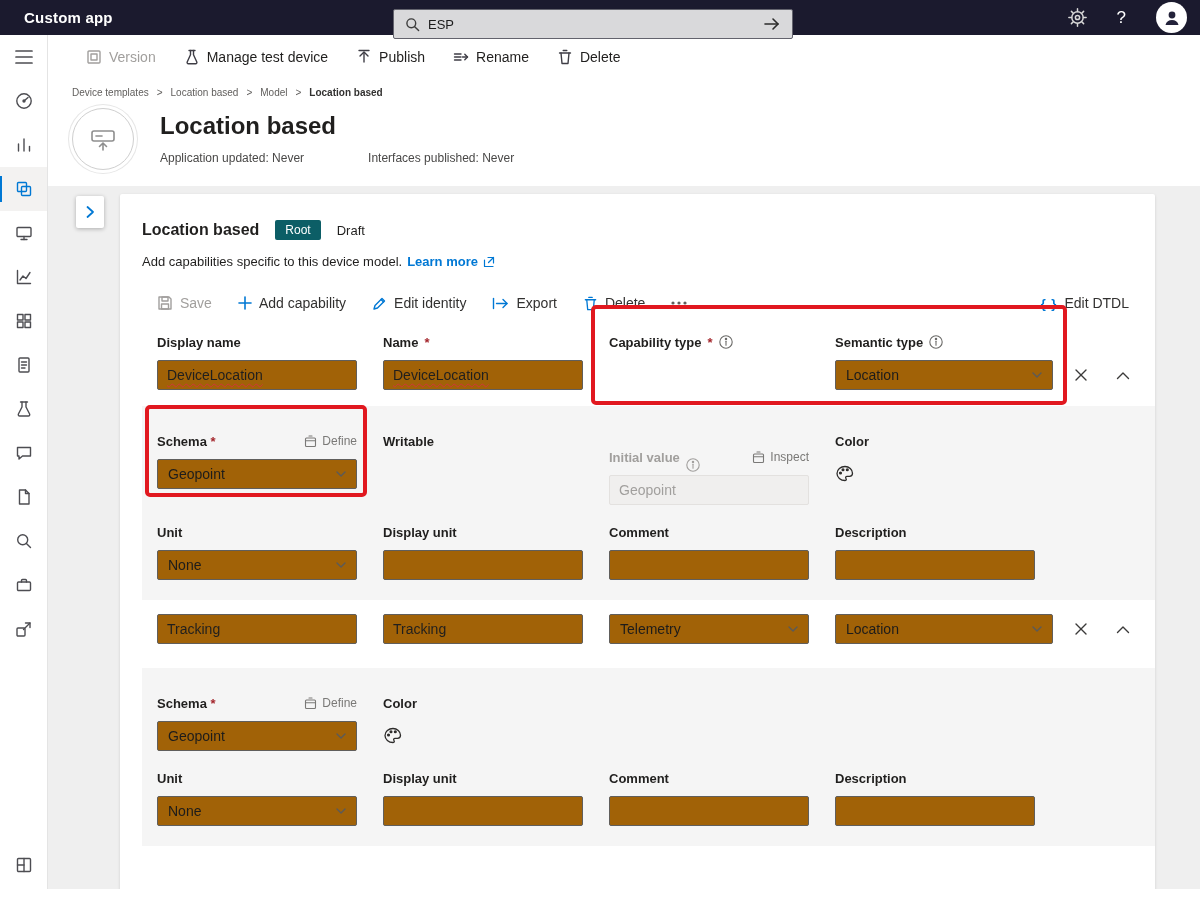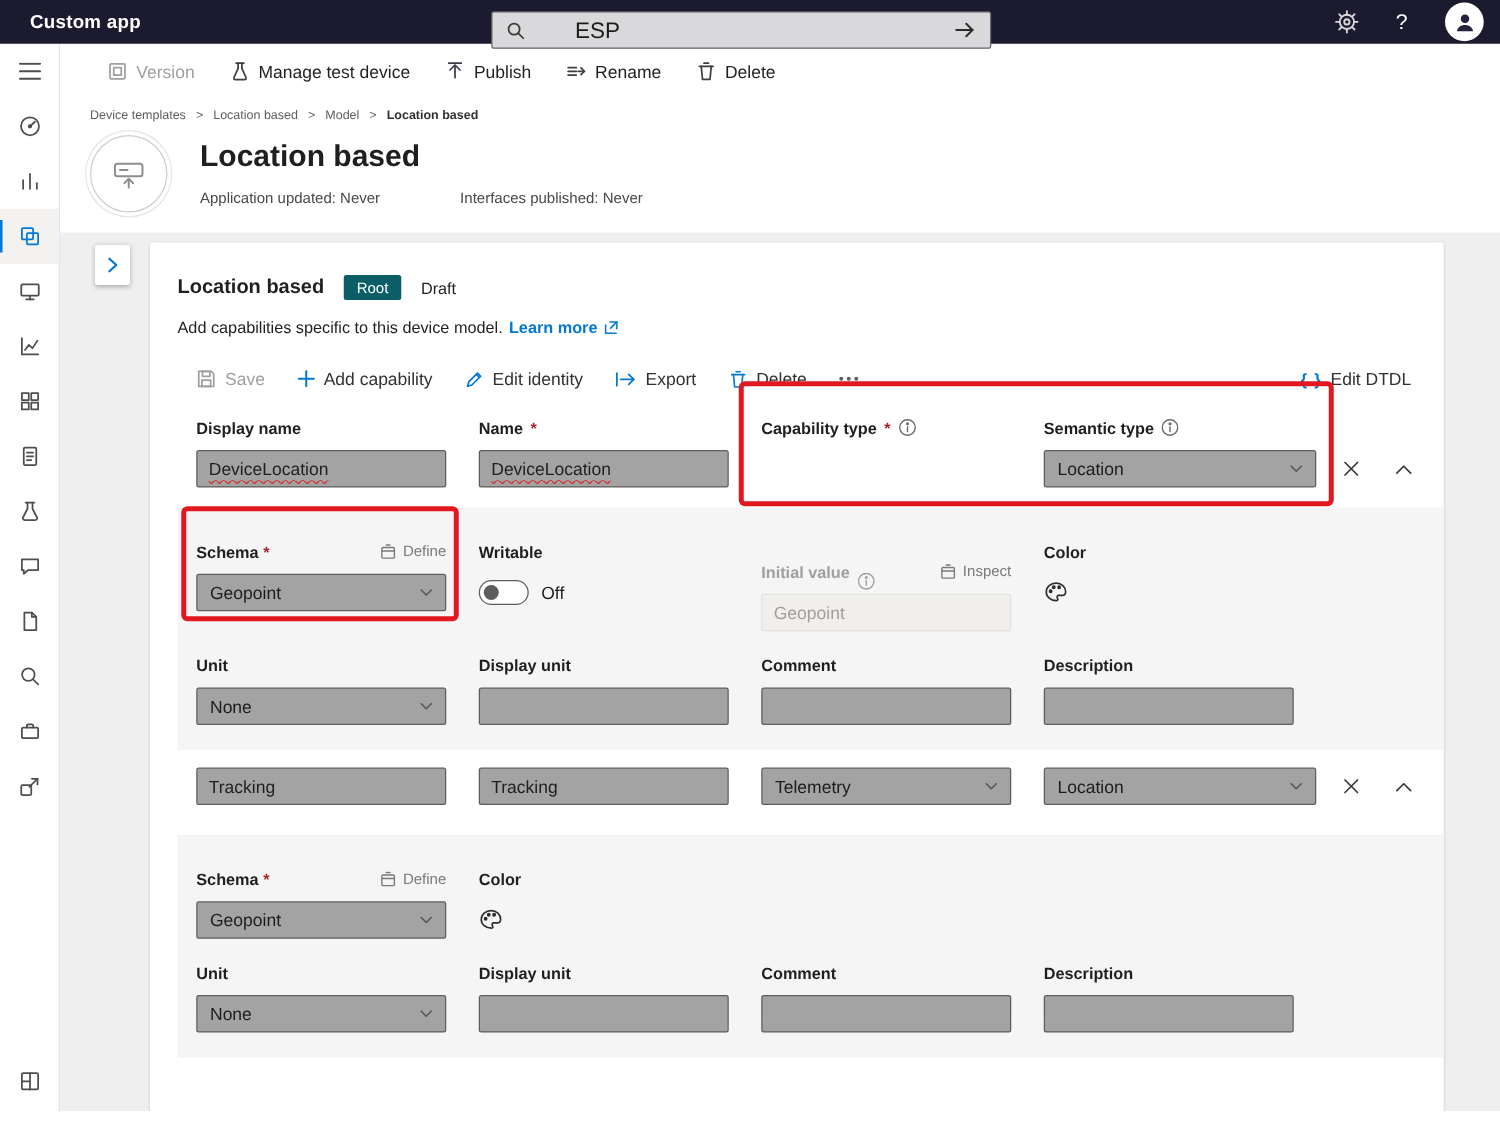--- a/index.html
+++ b/index.html
@@ -11,21 +11,21 @@
   body{width:1200px;height:902px;overflow:hidden;background:#fff;color:var(--text);
        font-family:"Liberation Sans","DejaVu Sans",sans-serif;font-size:14px;}
   svg{display:block;}
   .stroke{fill:none;stroke:currentColor;stroke-width:1.4;stroke-linecap:round;stroke-linejoin:round;}
 
   
   .topbar{height:35px;background:var(--topbar);display:flex;align-items:center;position:relative;}
   .app-title{color:#fff;font-weight:700;font-size:15px;padding-left:24px;letter-spacing:.2px;}
   .search{position:absolute;left:393px;top:9px;width:400px;height:30px;background:#d9d9db;
           border:1px solid #63636d;border-radius:2px;display:flex;align-items:center;gap:8px;padding:0 11px;cursor:text;}
-  .search-text{flex:1;font-size:18px;color:#1c1c1c;margin-left:32px;}
+  .search-text{flex:1;font-size:13px;color:#1c1c1c;}
   .topbar-right{margin-left:auto;display:flex;align-items:center;gap:30px;padding-right:13px;}
   .tb-ic{color:#d8d8d8;cursor:pointer;background:none;border:none;padding:0;}
   .help{color:#fff;font-size:17px;font-weight:400;cursor:pointer;}
   .avatar{width:31px;height:31px;border-radius:50%;background:#fff;display:flex;align-items:center;justify-content:center;cursor:pointer;border:none;padding:0;}
 
   
   .body{display:flex;height:854px;}
   .rail{width:48px;background:#fff;border-right:1px solid #e4e4e4;display:flex;flex-direction:column;}
   .rail-item{height:44px;display:flex;align-items:center;justify-content:center;color:#4d4d52;cursor:pointer;position:relative;background:none;border:none;padding:0;}
   .rail-item.active{color:var(--accent);background:#f3f2f1;}
@@ -67,21 +67,21 @@
   .mtb svg{color:var(--accent);}
   .mtb.disabled,.mtb.disabled svg{color:var(--disabled);cursor:default;}
   .mtb-right{margin-left:auto;}
   .braces{color:var(--accent);font-weight:700;font-size:13px;letter-spacing:1px;}
 
   
   .cap-header{margin:22px 0 0 15px;display:grid;grid-template-columns:226px 226px 226px 230px 42px 40px;position:relative;}
   .lbl{font-size:13px;font-weight:700;height:18px;display:flex;align-items:center;gap:6px;margin-bottom:9px;}
   .lbl.spread{justify-content:space-between;width:200px;font-weight:700;}
   .req{color:#a4262c;}
-  .textbox,.input,.dropdown{width:200px;height:30px;border:1px solid var(--inborder);border-radius:2px;font-size:14px;background:#a3a3a3;}
+  .textbox,.input,.dropdown{width:200px;height:30px;border:1px solid var(--inborder);border-radius:2px;font-size:14px;background:#a16207;}
   .textbox{display:flex;align-items:center;padding:0 9px;cursor:text;}
   .input{padding:0 9px;font-family:inherit;color:var(--text);}
   .dropdown{display:flex;align-items:center;justify-content:space-between;padding:0 10px;cursor:pointer;color:#1d1c1b;}
   .dropdown svg{color:#5a5a5a;}
   .wide .dropdown{width:218px;}
   .squiggly{text-decoration:underline;text-decoration-style:wavy;text-decoration-color:#d13438;text-decoration-thickness:1px;text-underline-offset:3px;}
   .icon-btn{background:none;border:none;color:#3b3a39;cursor:pointer;align-self:end;height:30px;width:32px;display:flex;align-items:center;justify-content:center;padding:0;}
   .no-labels .icon-btn{align-self:center;}
   .info{color:#6b6a68;}
   .mini{display:flex;align-items:center;gap:5px;background:none;border:none;color:#7a7977;font-size:12px;font-weight:400;cursor:pointer;padding:0;}
@@ -485,26 +485,20 @@
                 <svg class="stroke" width="10" height="6" viewBox="0 0 10 6">
                     <polyline points="1,1 5,5 9,1"></polyline>
                   </svg>
               </div>
               <div class="anno anno-schema"></div>
             </div>
             <div class="field">
               <div class="lbl">
                   <span>Writable</span>
                 </div>
-              <div class="toggle-row">
-                <span class="toggle">
-                    <span class="knob"></span>
-                  </span>
-                <span>Off</span>
-              </div>
             </div>
             <div class="field">
               <div class="lbl spread muted-lbl">
                 <span style="display:inline-flex;align-items:center;gap:6px;">
                   <span>Initial value</span>
                   <span class="info">
                       <svg class="stroke" width="14" height="14" viewBox="0 0 14 14" style="stroke-width:1.1">
                         <circle cx="7" cy="7" r="6.2"></circle>
                         <line x1="7" y1="6.3" x2="7" y2="10.2"></line>
                         <circle cx="7" cy="4" r="0.7" fill="currentColor"></circle>

